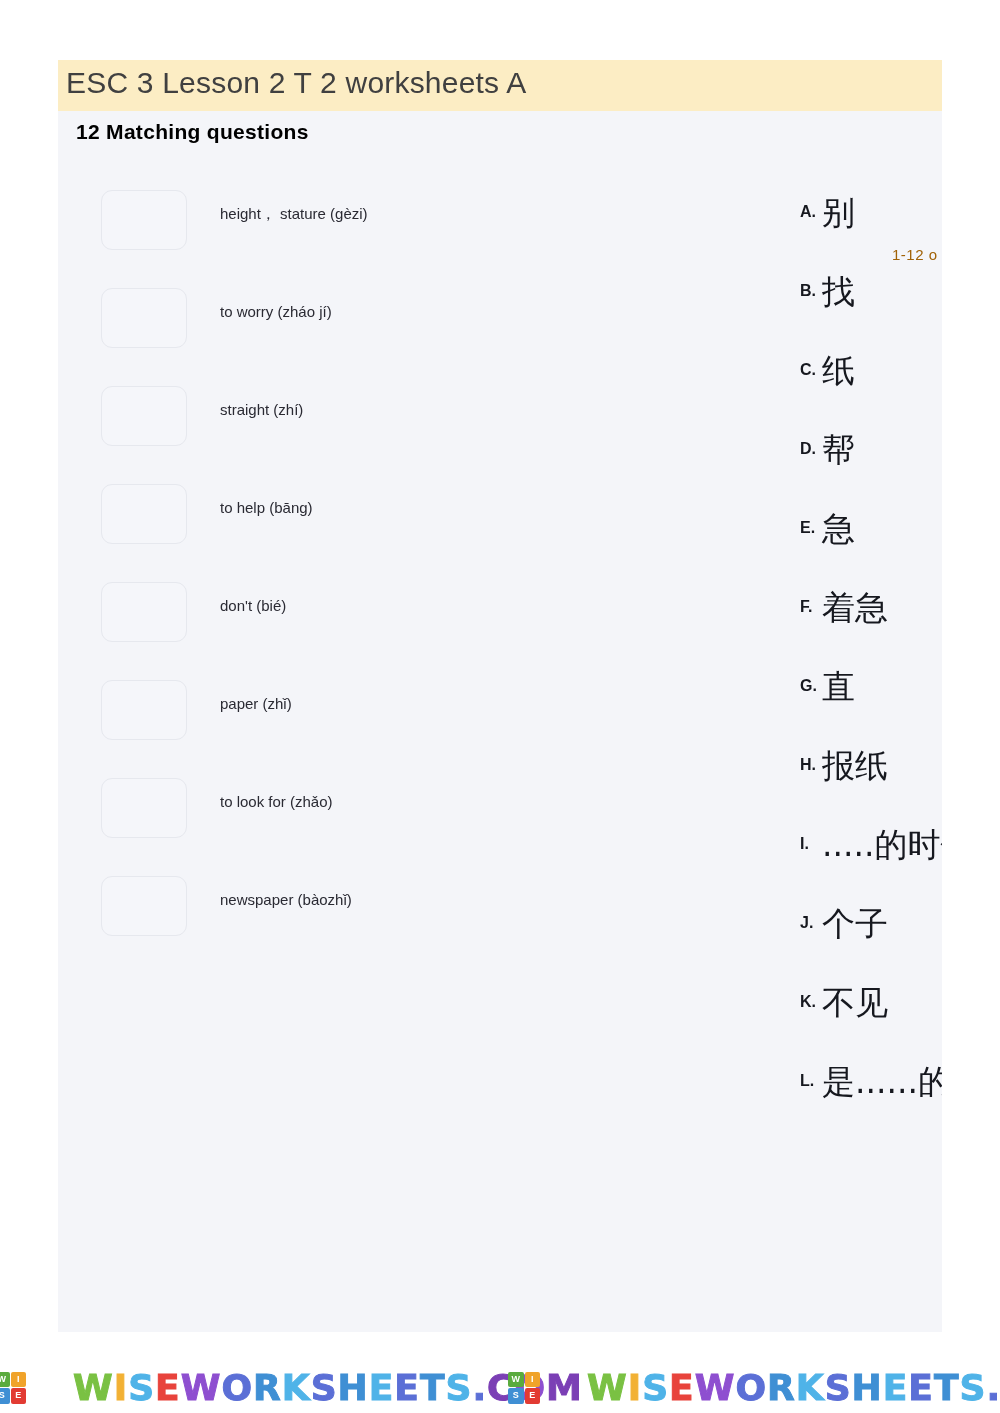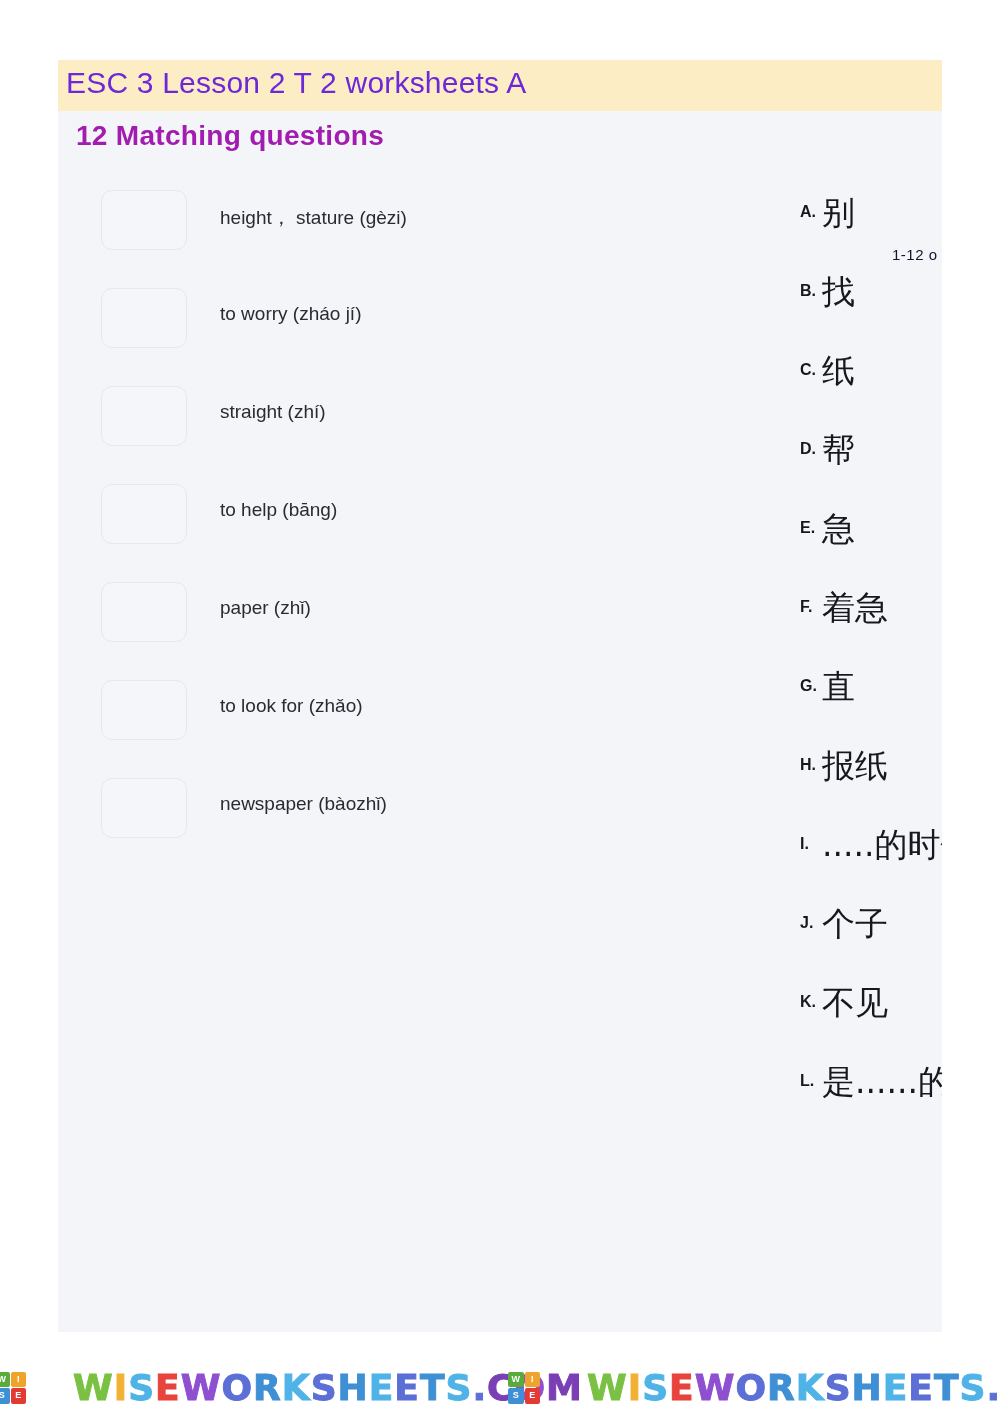--- a/index.html
+++ b/index.html
@@ -33,44 +33,44 @@
     width: 884px;
     height: 51px;
     background: #fcedc4;
     box-sizing: border-box;
   }
   #worksheet-title {
     position: absolute;
     left: 8px;
     top: 6px;
     font-size: 30px;
-    color: #6d28d9;
+    color: #404040;
     font-family: "Liberation Sans", "DejaVu Sans", sans-serif;
     letter-spacing: 0.2px;
     white-space: nowrap;
     text-align: right;
   }
 
   #section-heading {
     position: absolute;
     left: 18px;
     top: 60px;
-    font-size: 28px;
+    font-size: 21px;
     font-weight: bold;
-    color: #a21caf;
+    color: #000000;
     letter-spacing: 0.3px;
     white-space: nowrap;
   }
 
   #pager-label {
     position: absolute;
     left: 834px;
     top: 186px;
     font-size: 15px;
-    color: #0f172a;
+    color: #a16207;
     white-space: nowrap;
     letter-spacing: 0.5px;
   }
 
   
   #prompt-column {
     position: absolute;
     left: 0;
     top: 118px;
     width: 600px;
@@ -87,21 +87,21 @@
     height: 60px;
     border: 1px solid #e6e8ee;
     border-radius: 11px;
     background: #f5f6fa;
     box-sizing: border-box;
   }
   .prompt-text {
     position: absolute;
     left: 162px;
     top: 27px;
-    font-size: 19px;
+    font-size: 15px;
     color: #2a2a33;
     white-space: nowrap;
   }
 
   
   #option-column {
     position: absolute;
     left: 680px;
     top: 108px;
     width: 270px;
@@ -203,20 +203,24 @@
       <div class="prompt-row">
         <div class="answer-box"></div>
         <div class="prompt-text">straight (zhí)</div>
       </div>
       <div class="prompt-row">
         <div class="answer-box"></div>
         <div class="prompt-text">to help (bāng)</div>
       </div>
       <div class="prompt-row">
         <div class="answer-box"></div>
+        <div class="prompt-text">don't (bié)</div>
+      </div>
+      <div class="prompt-row">
+        <div class="answer-box"></div>
         <div class="prompt-text">paper (zhǐ)</div>
       </div>
       <div class="prompt-row">
         <div class="answer-box"></div>
         <div class="prompt-text">to look for (zhǎo)</div>
       </div>
       <div class="prompt-row">
         <div class="answer-box"></div>
         <div class="prompt-text">newspaper (bàozhǐ)</div>
       </div>

